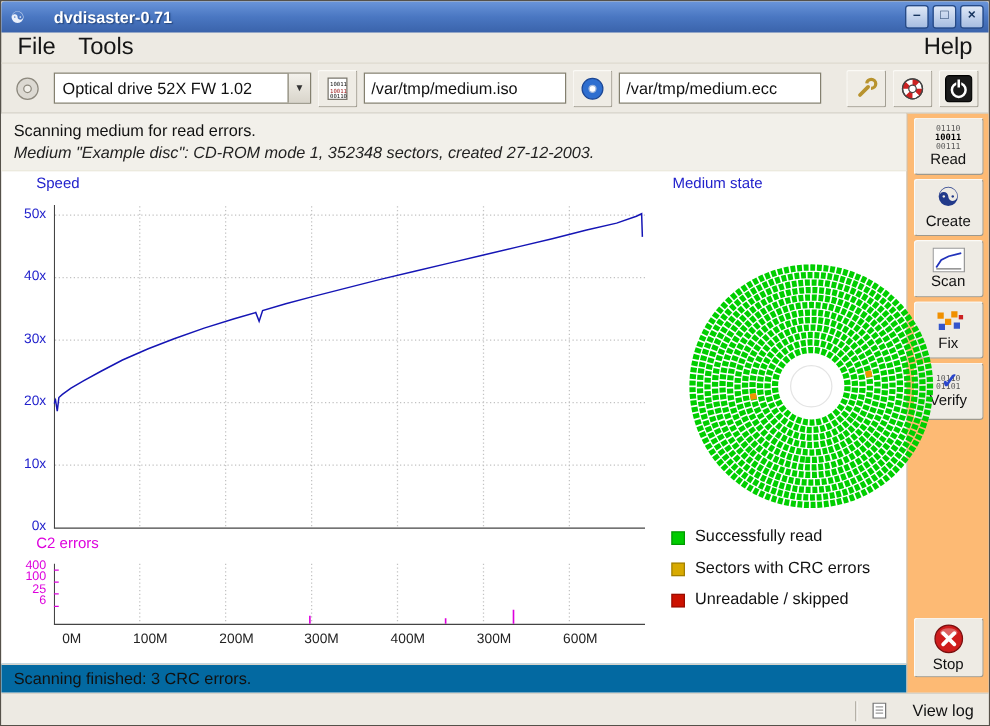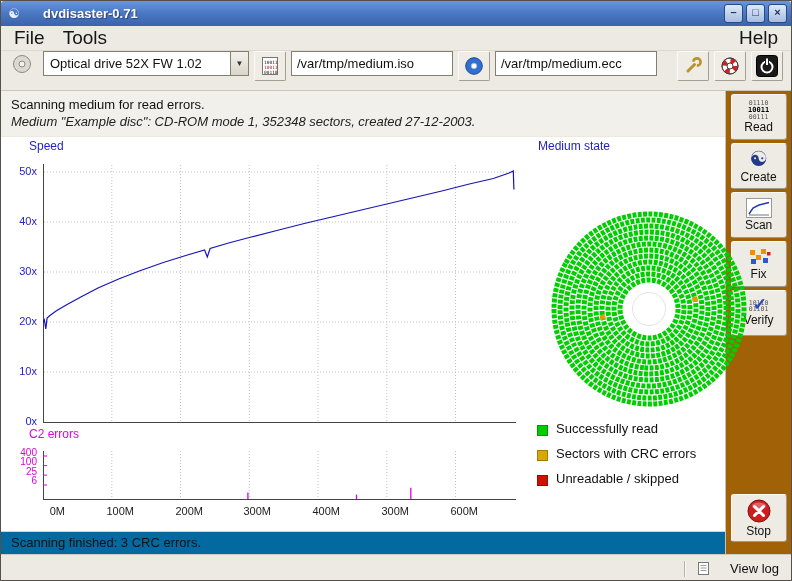--- a/index.html
+++ b/index.html
@@ -15,21 +15,21 @@
              text-shadow:1px 1px 1px #23457c;}
   .tb-btn{width:17px;height:17px;margin-left:3px;border:1px solid #274a85;border-radius:3px;
           background:linear-gradient(180deg,#dfe8f7,#a6bde1);color:#17355f;font-size:11px;
           line-height:15px;text-align:center;font-weight:bold;cursor:default;}
   
   .menubar{height:24px;display:flex;align-items:center;padding:0 4px;font-size:19px;color:#151515;
            border-bottom:1px solid #dedacf;}
   .menu-item{padding:3px 9px;}
   .menu-spacer{flex:1;}
   
-  .toolbar{height:39px;display:flex;align-items:flex-start;padding:0 8px;gap:5px;
+  .toolbar{height:39px;display:flex;align-items:center;padding:0 8px;gap:5px;
            border-bottom:1px solid #cbc7bd;}
   .icon-plain{display:inline-flex;align-items:center;justify-content:center;width:26px;height:26px;}
   .combo{height:25px;display:flex;align-items:stretch;border:1px solid #84806f;background:#fff;
          margin-left:3px;width:206px;box-sizing:border-box;}
   .combo-text{flex:1;font-size:13px;color:#111;padding:4px 6px 0 6px;white-space:nowrap;overflow:hidden;}
   .combo-arrow{width:17px;background:linear-gradient(180deg,#f4f2ec,#d9d5cb);border-left:1px solid #84806f;
                font-size:8px;color:#333;display:flex;align-items:center;justify-content:center;}
   .tool-btn{height:30px;min-width:32px;display:inline-flex;align-items:center;justify-content:center;
             background:#efece5;border:1px solid;border-color:#fbfaf6 #a39f93 #a39f93 #fbfaf6;
             border-radius:2px;padding:0 2px;}
@@ -53,21 +53,21 @@
   #speed-svg{position:absolute;left:42px;top:68px;}
   #c2-svg{position:absolute;left:42px;top:358px;}
   #disc-svg{position:absolute;left:548px;top:118px;}
   .legend-row{position:absolute;left:536px;display:flex;align-items:flex-end;gap:8px;height:14px;}
   .legend-swatch{width:9px;height:9px;display:inline-block;border:1px solid rgba(0,0,0,0.25);}
   .legend-label{font-size:13px;color:#111;}
   .finished-strip{position:absolute;left:0;bottom:0;right:0;height:23px;background:#0369a1;
                   border-top:1px solid #d8d4ca;font-size:13px;color:#111;line-height:22px;
                   padding-left:10px;box-sizing:border-box;}
   
-  .sidebar{width:66px;height:463px;background:#a16207;border-left:1px solid #c6c2b8;
+  .sidebar{width:66px;height:463px;background:#fdba74;border-left:1px solid #c6c2b8;
            display:flex;flex-direction:column;align-items:center;padding-top:3px;box-sizing:border-box;}
   .side-btn{width:56px;height:46px;margin-bottom:3px;background:#eeebe4;border:1px solid;
             border-color:#fbfaf7 #9d998e #9d998e #fbfaf7;border-radius:3px;display:flex;
             flex-direction:column;align-items:center;justify-content:center;gap:1px;}
   .side-label{font-size:12px;color:#111;line-height:13px;}
   .binrows{display:flex;flex-direction:column;align-items:center;font-family:"DejaVu Sans Mono",monospace;
            font-size:6.5px;line-height:6.5px;color:#555;}
   .binrows .mid{font-weight:bold;color:#000;font-size:7px;line-height:7px;}
   .yinyang{font-size:21px;line-height:22px;color:#223a8a;}
   .verify-wrap{position:relative;}

